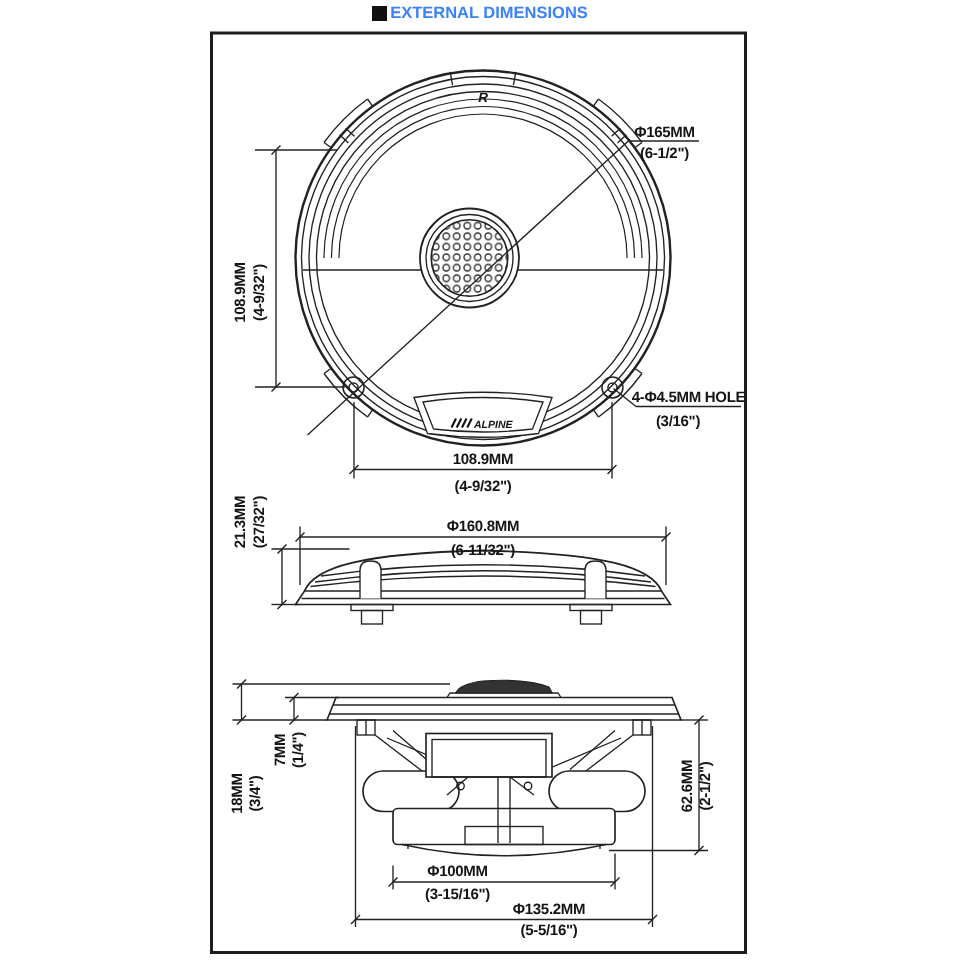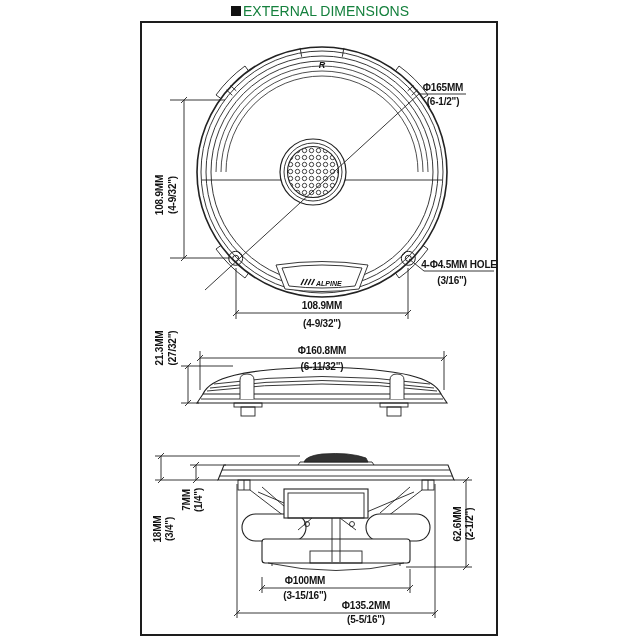--- a/index.html
+++ b/index.html
@@ -2,21 +2,21 @@
 <html><head>
 <meta charset="utf-8">
 <style>
   html,body{margin:0;padding:0;background:#fff;}
   .page{position:relative;width:640px;height:640px;background:#ffffff;overflow:hidden;
         font-family:"Liberation Sans",sans-serif;}
   .title-bar{position:absolute;top:3px;left:0;width:100%;display:flex;justify-content:center;
              align-items:center;gap:14px;}
   .title-seg{display:flex;align-items:center;gap:2px;}
   .sq{width:10px;height:10px;background:#111;display:inline-block;}
-  .title-text{font-size:14px;font-weight:400;color:#15803d;letter-spacing:0px;white-space:nowrap;}
+  .title-text{font-size:11px;font-weight:700;color:#3b82f6;letter-spacing:0px;white-space:nowrap;}
   svg{position:absolute;top:0;left:0;}
   svg text{font-family:"Liberation Sans",sans-serif;fill:#141414;font-weight:700;}
   .dim{font-size:10px;letter-spacing:-0.2px;}
   .logo{font-style:italic;}
 </style>
 </head>
 <body>
 
 <div class="page">
 

